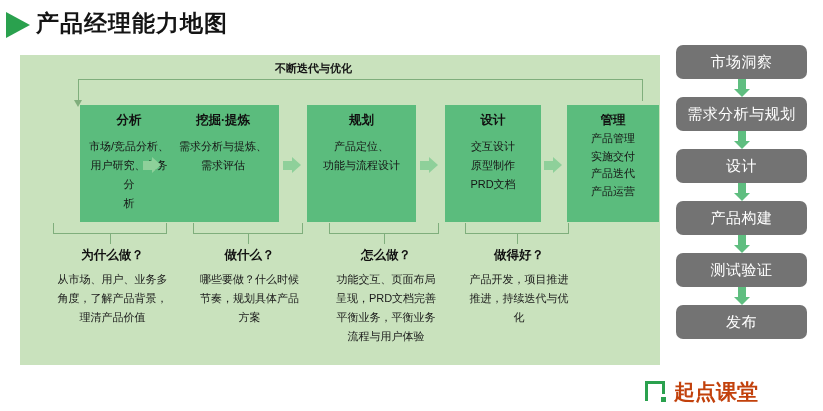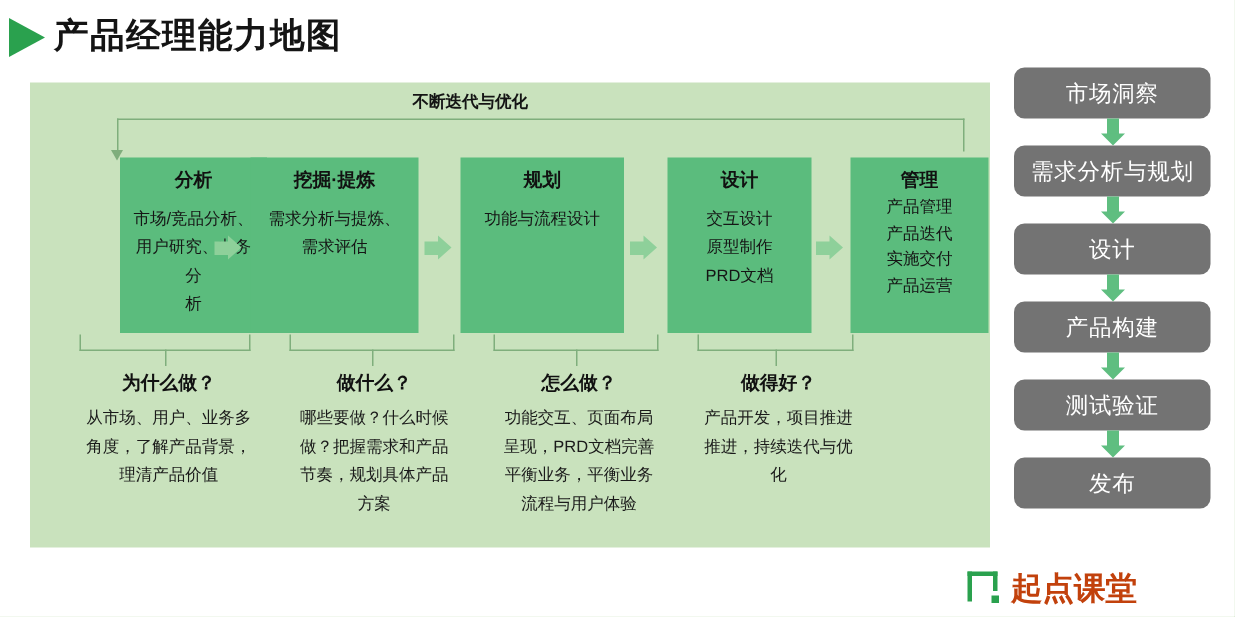--- a/index.html
+++ b/index.html
@@ -224,20 +224,21 @@
       </div>
 
       <div class="arrow-between a1">
         <div class="sq"></div>
           <div class="tri"></div>
       </div>
 
       <div class="stage s2">
         <div class="stage-title">规划</div>
         <div class="stage-lines">
+          <span class="ln">产品定位、</span>
           <span class="ln">功能与流程设计</span>
         </div>
       </div>
 
       <div class="arrow-between a2">
         <div class="sq"></div>
           <div class="tri"></div>
       </div>
 
       <div class="stage s3">
@@ -251,22 +252,22 @@
 
       <div class="arrow-between a3">
         <div class="sq"></div>
           <div class="tri"></div>
       </div>
 
       <div class="stage s4 compact">
         <div class="stage-title">管理</div>
         <div class="stage-lines">
           <span class="ln">产品管理</span>
+          <span class="ln">实施交付</span>
           <span class="ln">产品迭代</span>
-          <span class="ln">实施交付</span>
           <span class="ln">产品运营</span>
         </div>
       </div>
 
     </div>
 
     <div class="braces">
       <div class="brace b0">
         <div class="tickL"></div>
           <div class="bar"></div>
@@ -301,21 +302,20 @@
           <span class="ln">从市场、用户、业务多</span>
           <span class="ln">角度，了解产品背景，</span>
           <span class="ln">理清产品价值</span>
         </div>
       </div>
 
       <div class="qblock q1">
         <div class="q-title">做什么？</div>
         <div class="q-body">
           <span class="ln">哪些要做？什么时候</span>
-          <span class="ln">做？把握需求和产品</span>
           <span class="ln">节奏，规划具体产品</span>
           <span class="ln">方案</span>
         </div>
       </div>
 
       <div class="qblock q2">
         <div class="q-title">怎么做？</div>
         <div class="q-body">
           <span class="ln">功能交互、页面布局</span>
           <span class="ln">呈现，PRD文档完善</span>

